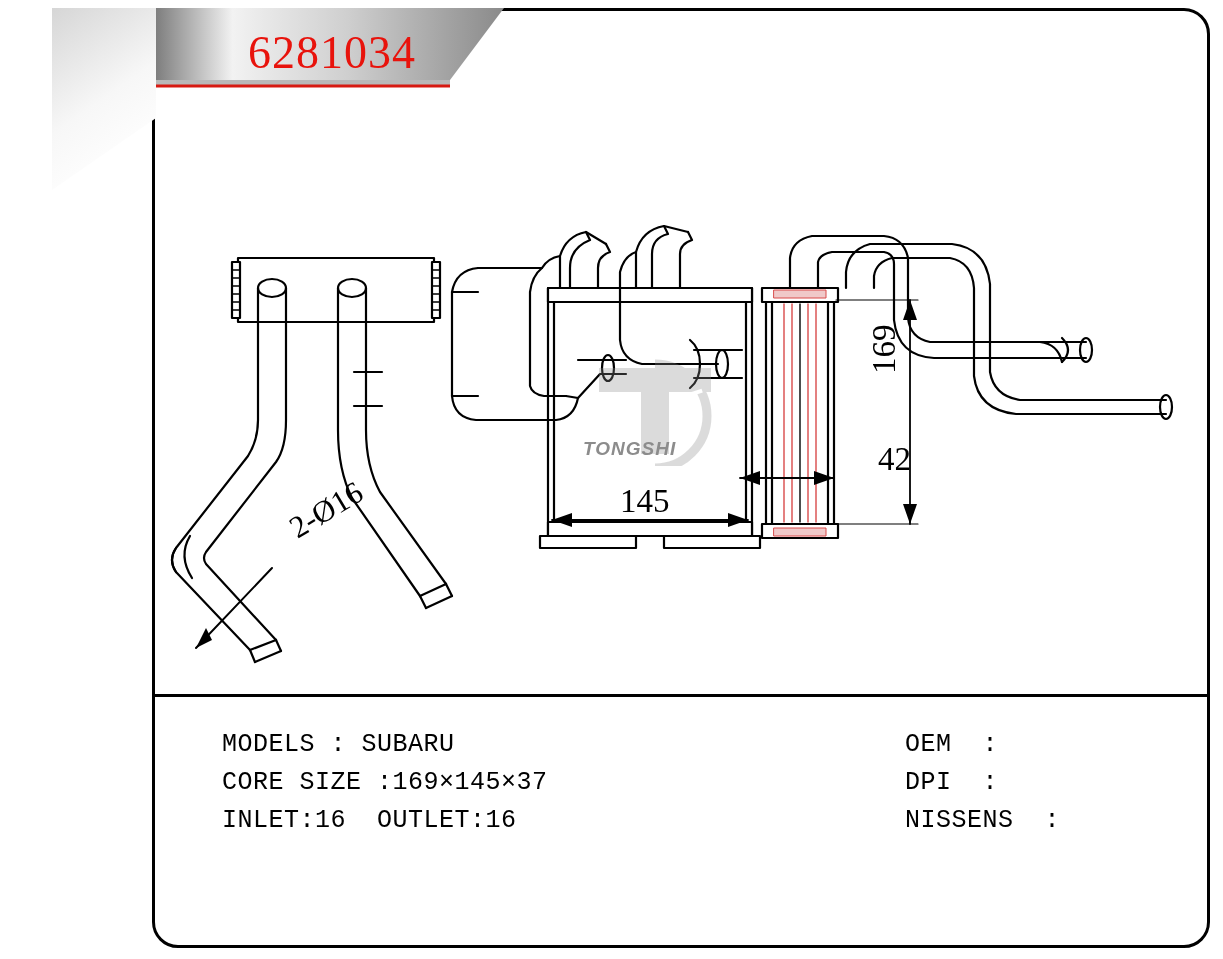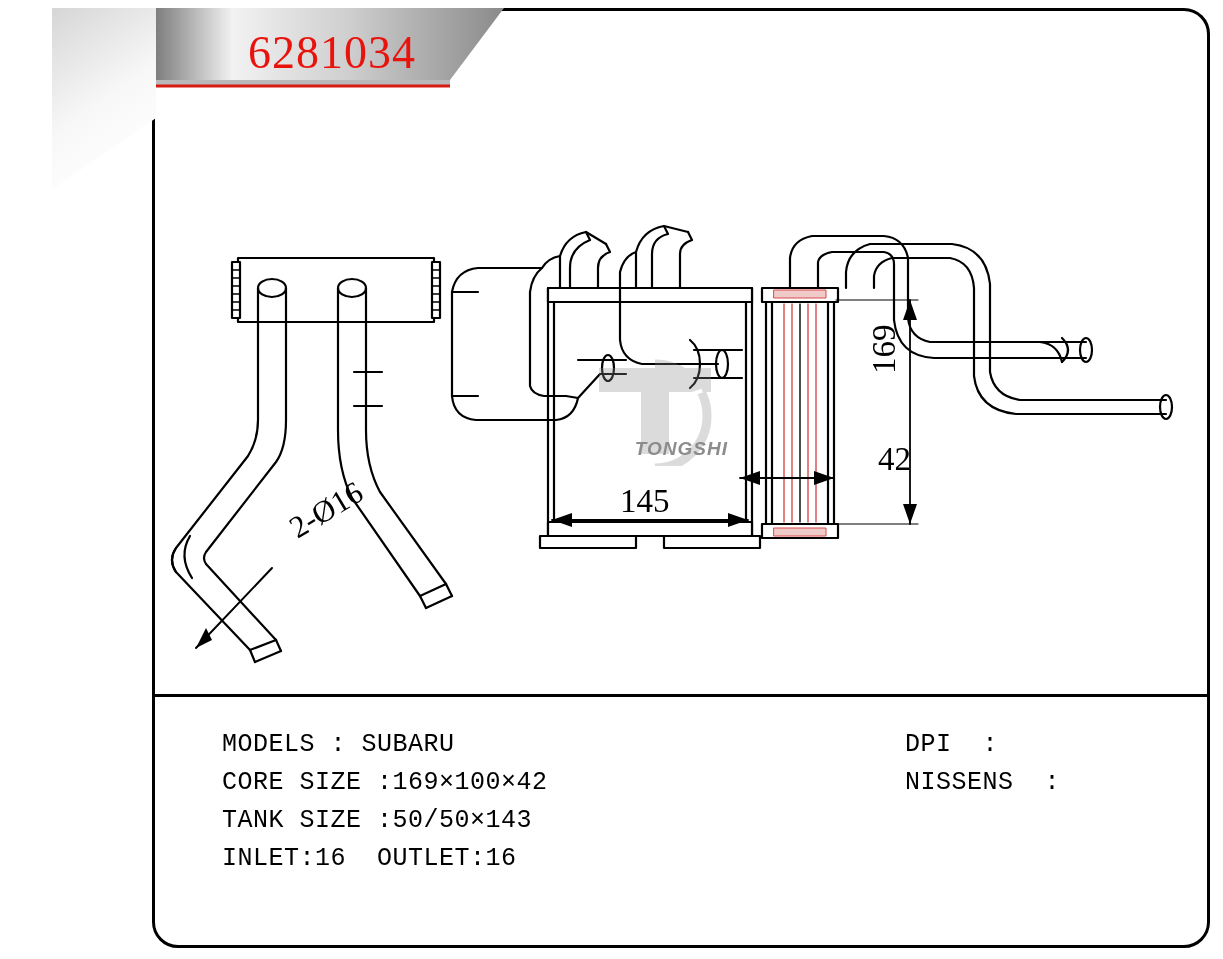--- a/index.html
+++ b/index.html
@@ -75,21 +75,21 @@
     top: 358px;
     width: 140px;
     height: 108px;
     opacity: 0.30;
   }
   .watermark-text {
     position: absolute;
     left: 583px;
     top: 438px;
     width: 145px;
-    text-align: right;
+    text-align: left;
     font-family: "Liberation Sans", sans-serif;
     font-style: italic;
     font-weight: bold;
     font-size: 19px;
     letter-spacing: 1px;
     color: #8c8c8c;
   }
 
   
   .dim {
@@ -302,22 +302,22 @@
   </div>
   <div class="watermark-text">TONGSHI</div>
 
   <div class="dim dim-145">145</div>
   <div class="dim dim-42">42</div>
   <div class="dim dim-169">169</div>
   <div class="dim dim-dia">2-Ø16</div>
 
   <div class="specs-left">
     <div>MODELS : SUBARU</div>
-    <div>CORE SIZE :169×100×42</div>
-    <div>TANK SIZE :50/50×143</div>
+    <div>CORE SIZE :169×145×37</div>
     <div>INLET:16  OUTLET:16</div>
   </div>
   <div class="specs-right">
+    <div>OEM  :</div>
     <div>DPI  :</div>
     <div>NISSENS  :</div>
   </div>
 
 </div>
 
 </body></html>

